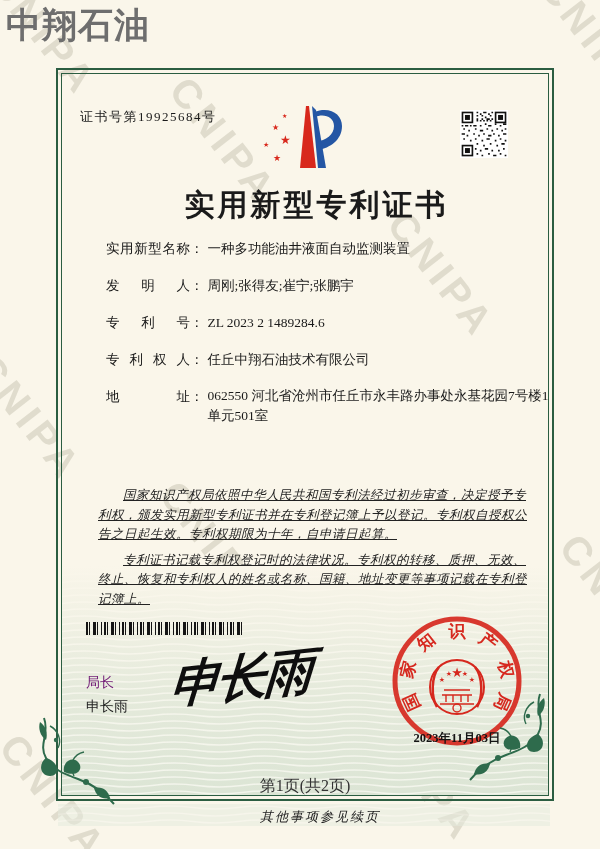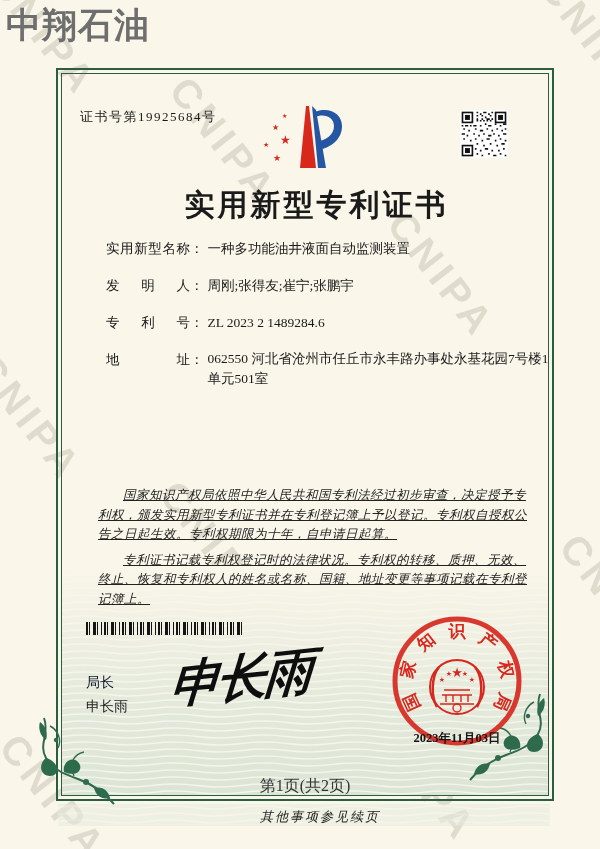--- a/index.html
+++ b/index.html
@@ -69,21 +69,21 @@
     position:absolute; left:28px; top:552px; width:158px; height:13px; z-index:2;
     background:repeating-linear-gradient(90deg,
       #151515 0 2px, rgba(0,0,0,0) 2px 3px,
       #151515 3px 4px, rgba(0,0,0,0) 4px 7px,
       #151515 7px 10px, rgba(0,0,0,0) 10px 11px,
       #151515 11px 12px, rgba(0,0,0,0) 12px 15px,
       #151515 15px 16px, rgba(0,0,0,0) 16px 18px);
   }
   .director-title{
     position:absolute; left:28px; top:604px; z-index:2; font-size:14px;
-    font-family:"Liberation Sans","DejaVu Sans",sans-serif; color:#0f172a;
+    font-family:"Liberation Sans","DejaVu Sans",sans-serif; color:#701a75;
   }
   .director-name{
     position:absolute; left:28px; top:628px; z-index:2; font-size:14px;
     font-family:"Liberation Sans","DejaVu Sans",sans-serif; color:#222;
   }
   .sig{
     position:absolute; left:112px; top:572px; width:200px; z-index:2;
     font-size:50px; font-style:italic; font-weight:600; letter-spacing:-3px;
     transform:rotate(-6deg) skewX(-10deg); color:#0e0e0e; white-space:nowrap;
   }
@@ -186,20 +186,23 @@
     <div class="fields">
       <div class="frow">
         <span class="flabel">实用新型名称</span><span class="colon">：</span><span class="fvalue">一种多功能油井液面自动监测装置</span>
       </div>
       <div class="frow">
         <span class="flabel">发明人</span><span class="colon">：</span><span class="fvalue">周刚;张得友;崔宁;张鹏宇</span>
       </div>
       <div class="frow">
         <span class="flabel">专利号</span><span class="colon">：</span><span class="fvalue">ZL 2023 2 1489284.6</span>
       </div>
+      <div class="frow">
+        <span class="flabel">专利权人</span><span class="colon">：</span><span class="fvalue">任丘中翔石油技术有限公司</span>
+      </div>
       <div class="frow frow-address">
         <span class="flabel">地址</span><span class="colon">：</span><span class="fvalue">062550 河北省沧州市任丘市永丰路办事处永基花园7号楼1单元501室</span>
       </div>
     </div>
 
     <div class="paras">
       <p>国家知识产权局依照中华人民共和国专利法经过初步审查，决定授予专利权，颁发实用新型专利证书并在专利登记簿上予以登记。专利权自授权公告之日起生效。专利权期限为十年，自申请日起算。</p>
       <p>专利证书记载专利权登记时的法律状况。专利权的转移、质押、无效、终止、恢复和专利权人的姓名或名称、国籍、地址变更等事项记载在专利登记簿上。</p>
     </div>
 

